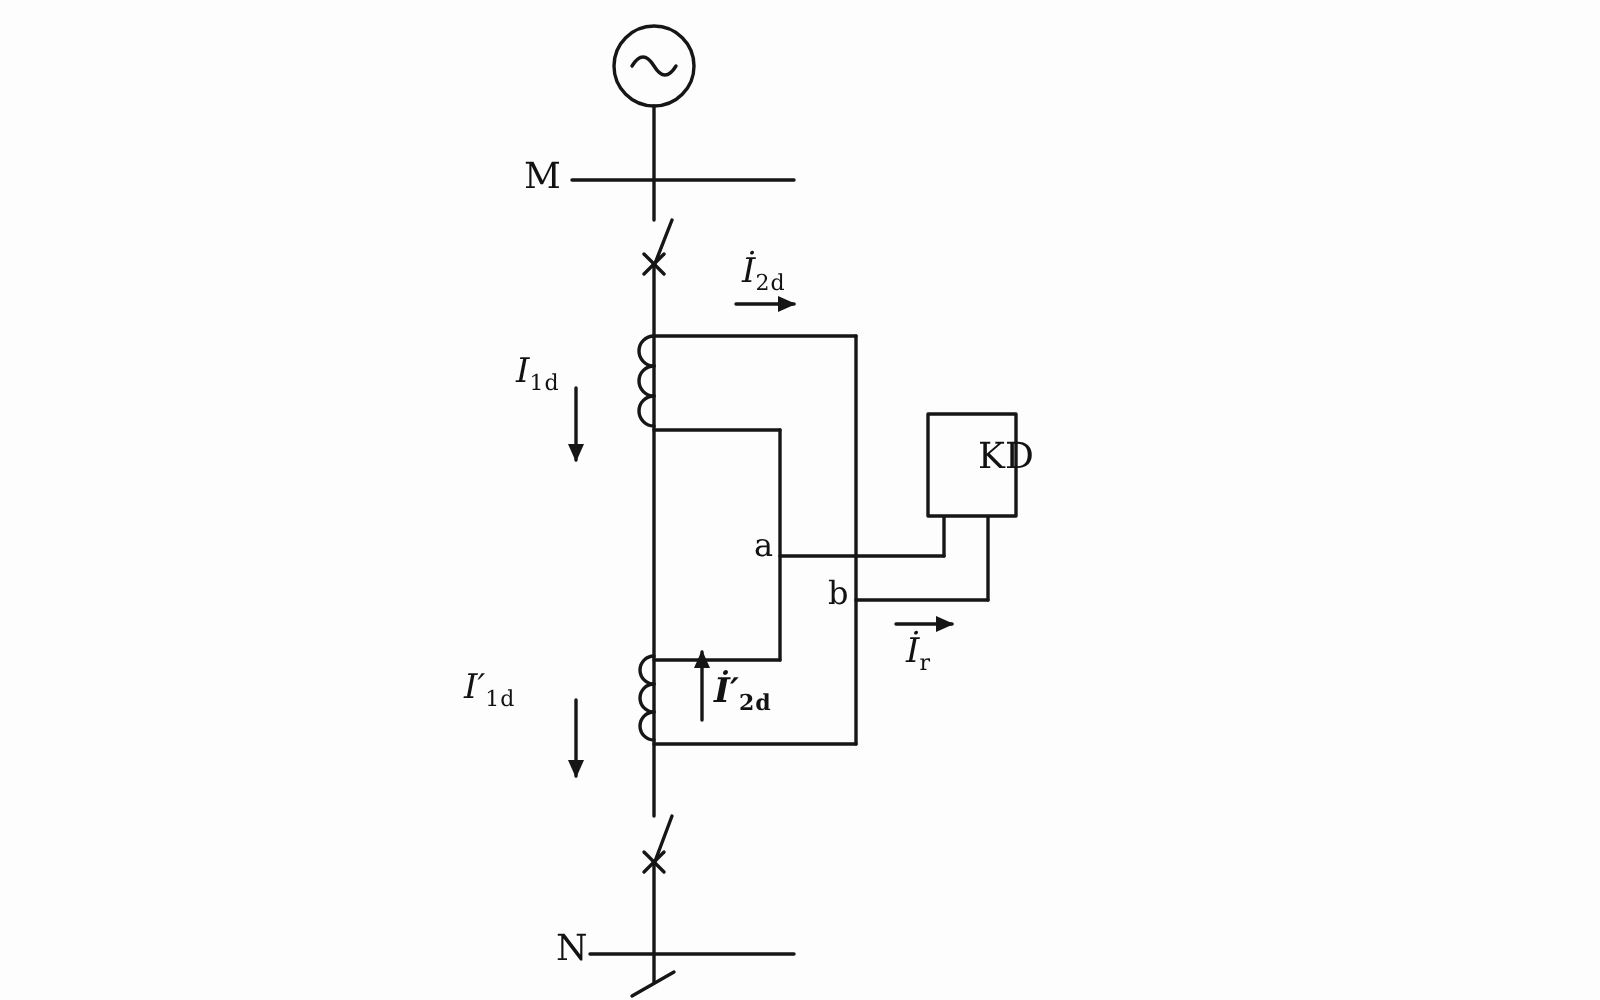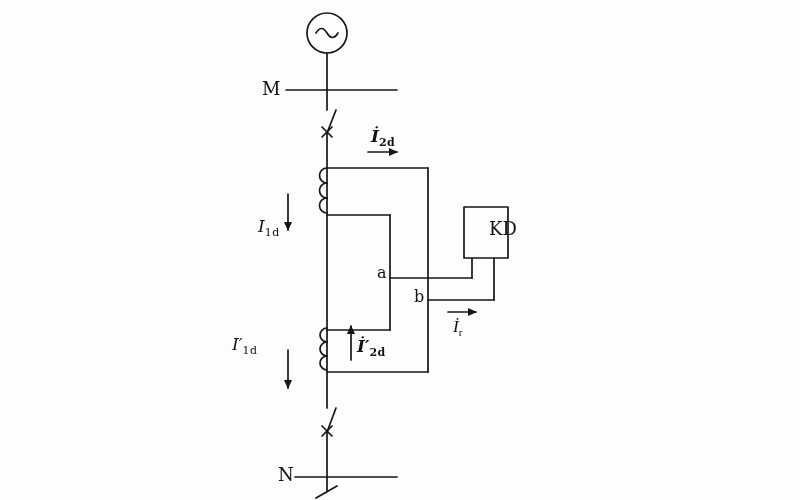--- a/index.html
+++ b/index.html
@@ -112,33 +112,33 @@
   <div class="lbl" style="left:262px; top:80px;">M</div>
 
   <div class="lbl" style="left:278px; top:466px;">N</div>
 
   <div class="lbl" style="left:489px; top:220px;">KD</div>
 
   <div class="lbl small" style="left:377px; top:265px;">a</div>
 
   <div class="lbl small" style="left:414px; top:289px;">b</div>
 
-  <div class="lbl cur" style="left:258px; top:178px;margin-top:40px;">
+  <div class="lbl cur" style="left:258px; top:178px;">
     <span>I</span><sub>1d</sub>
   </div>
 
-  <div class="lbl cur" style="left:371px; top:128px;font-weight:bold;">
+  <div class="lbl cur" style="left:371px; top:128px;">
     <span>İ</span><sub>2d</sub>
   </div>
 
   <div class="lbl cur" style="left:232px; top:336px;">
     <span>I′</span><sub>1d</sub>
   </div>
 
   <div class="lbl cur" style="left:357px; top:338px;font-weight:bold;">
     <span>İ′</span><sub>2d</sub>
   </div>
 
-  <div class="lbl cur" style="left:453px; top:318px;font-family:Liberation Serif, serif;">
+  <div class="lbl cur" style="left:453px; top:318px;">
     <span>İ</span><sub>r</sub>
   </div>
 
 </div>
 
 </body></html>

